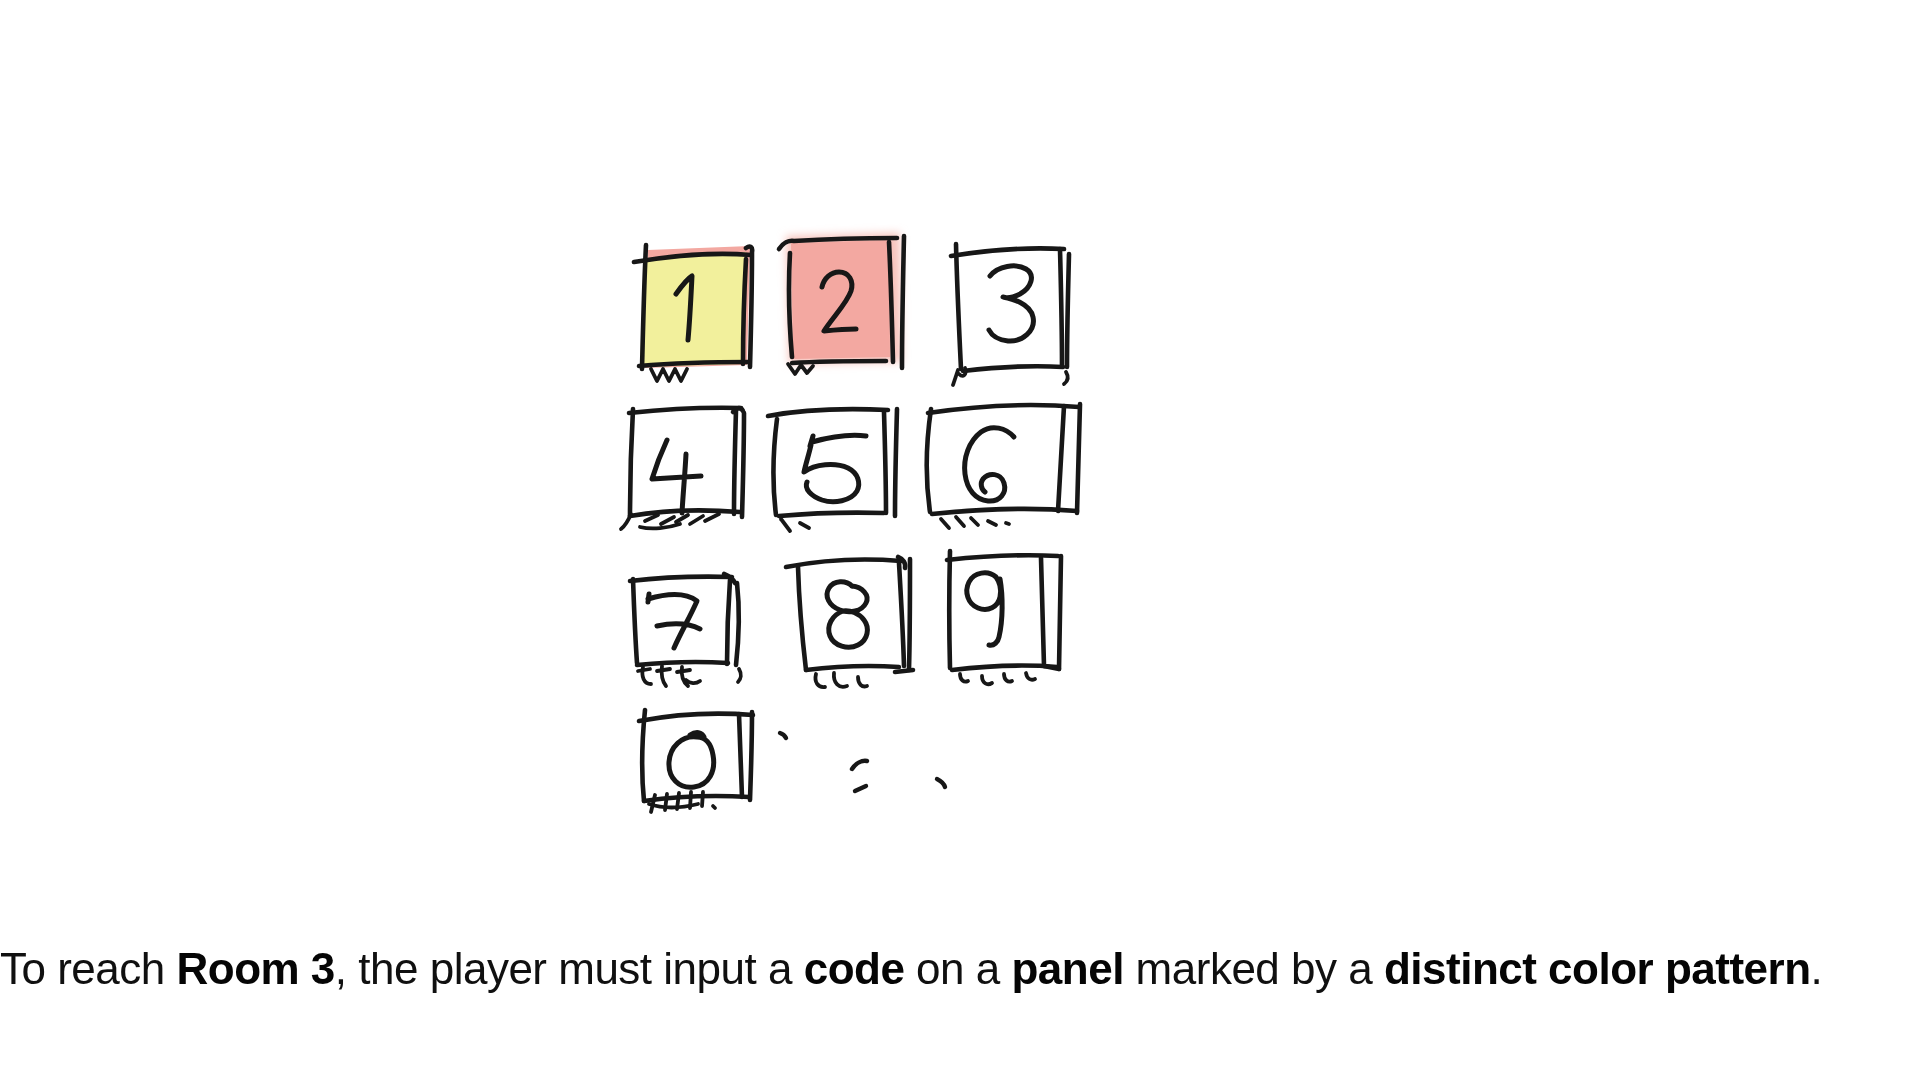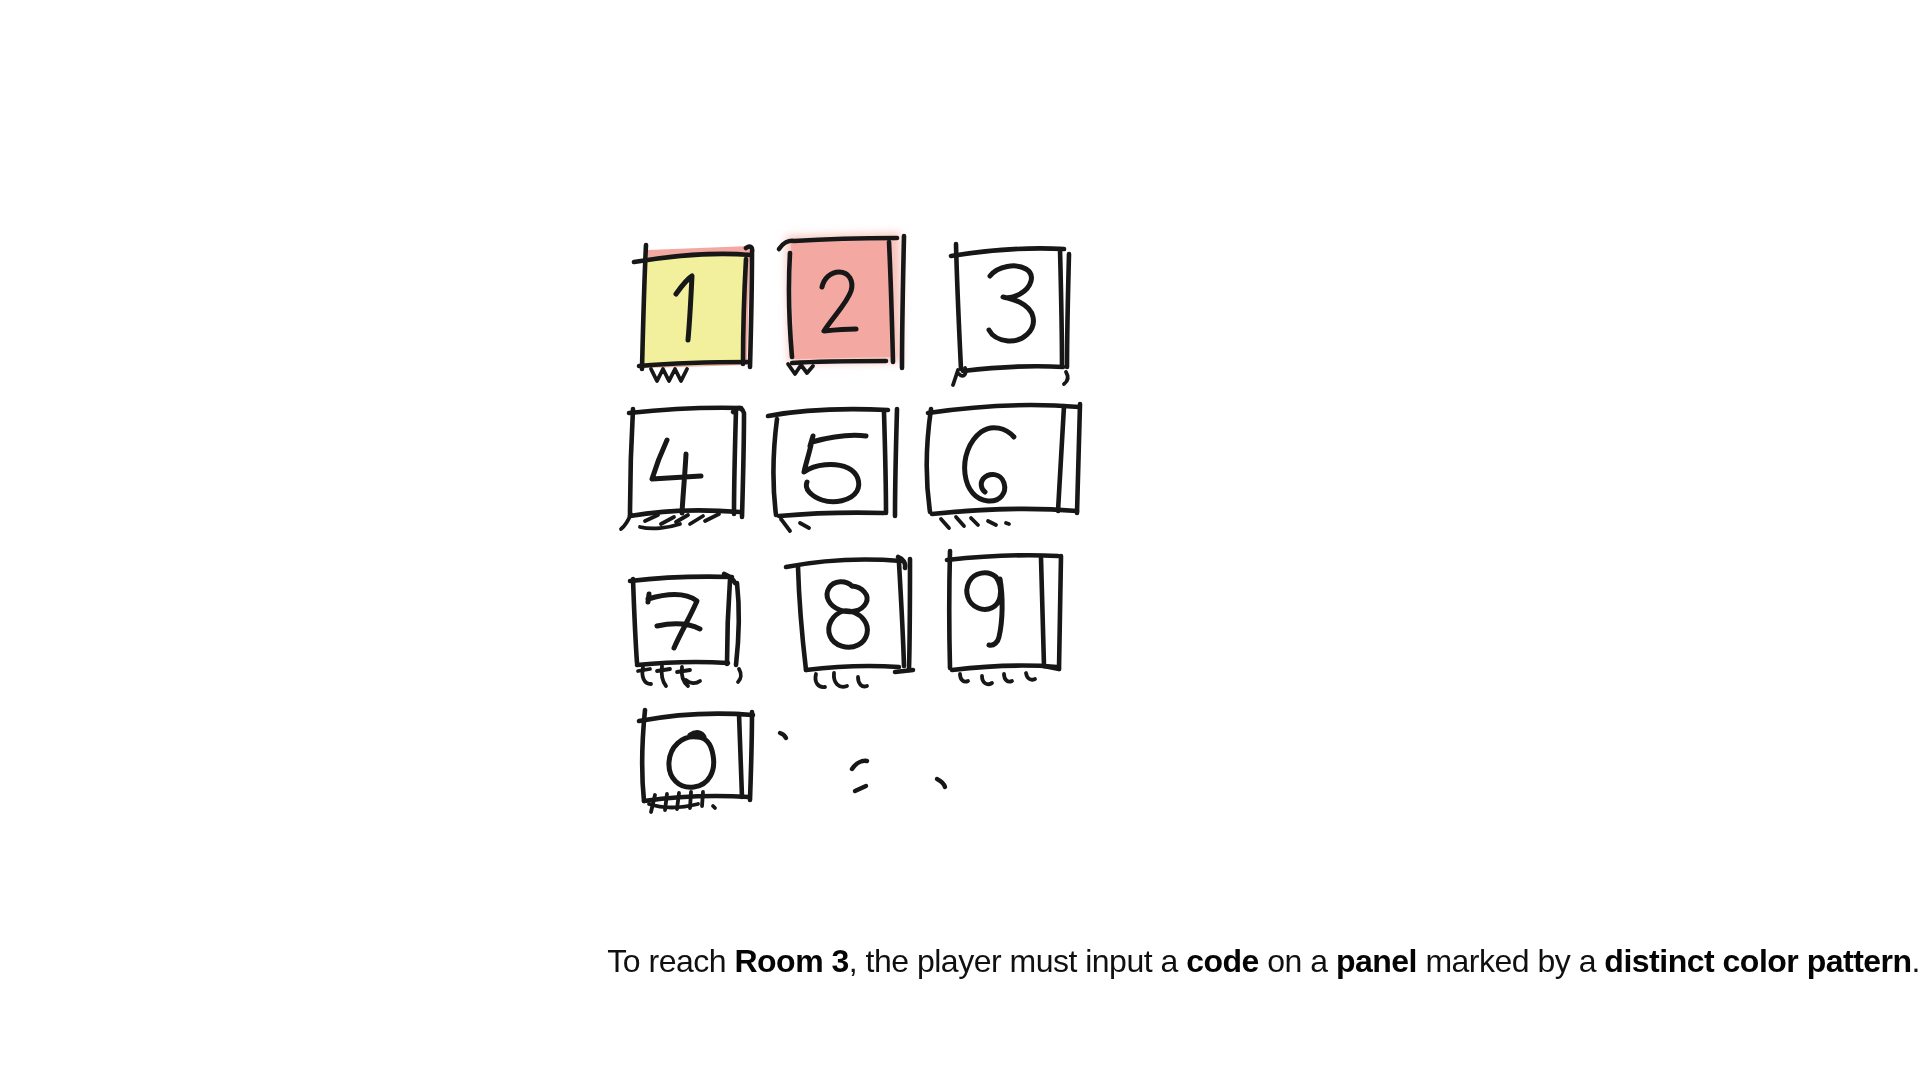--- a/index.html
+++ b/index.html
@@ -1,20 +1,20 @@
 <!DOCTYPE html>
 <html><head>
 <meta charset="utf-8">
 <style>
   html,body{margin:0;padding:0;background:#ffffff;}
   .stage{position:relative;width:1920px;height:1080px;background:#ffffff;overflow:hidden;
          font-family:"Liberation Sans", sans-serif;}
   .stage svg{position:absolute;left:0;top:0;}
-  .caption{position:absolute;left:0;top:941px;width:1920px;margin:0;text-align:right;
-           font-size:32px;letter-spacing:-0.5px;color:#101010;line-height:1.25;
+  .caption{position:absolute;left:0;top:941px;width:1920px;margin:0;text-align:left;
+           font-size:44px;letter-spacing:-0.5px;color:#101010;line-height:1.25;
            font-family:"Liberation Sans", sans-serif;}
   .caption b{font-weight:700;color:#050505;}
 </style>
 </head>
 <body>
 
 <div class="stage">
   <svg id="keypad-svg" width="1920" height="1080" viewBox="0 0 1920 1080">
     <defs>
       <filter id="halo-blur" x="-30%" y="-30%" width="160%" height="160%">

